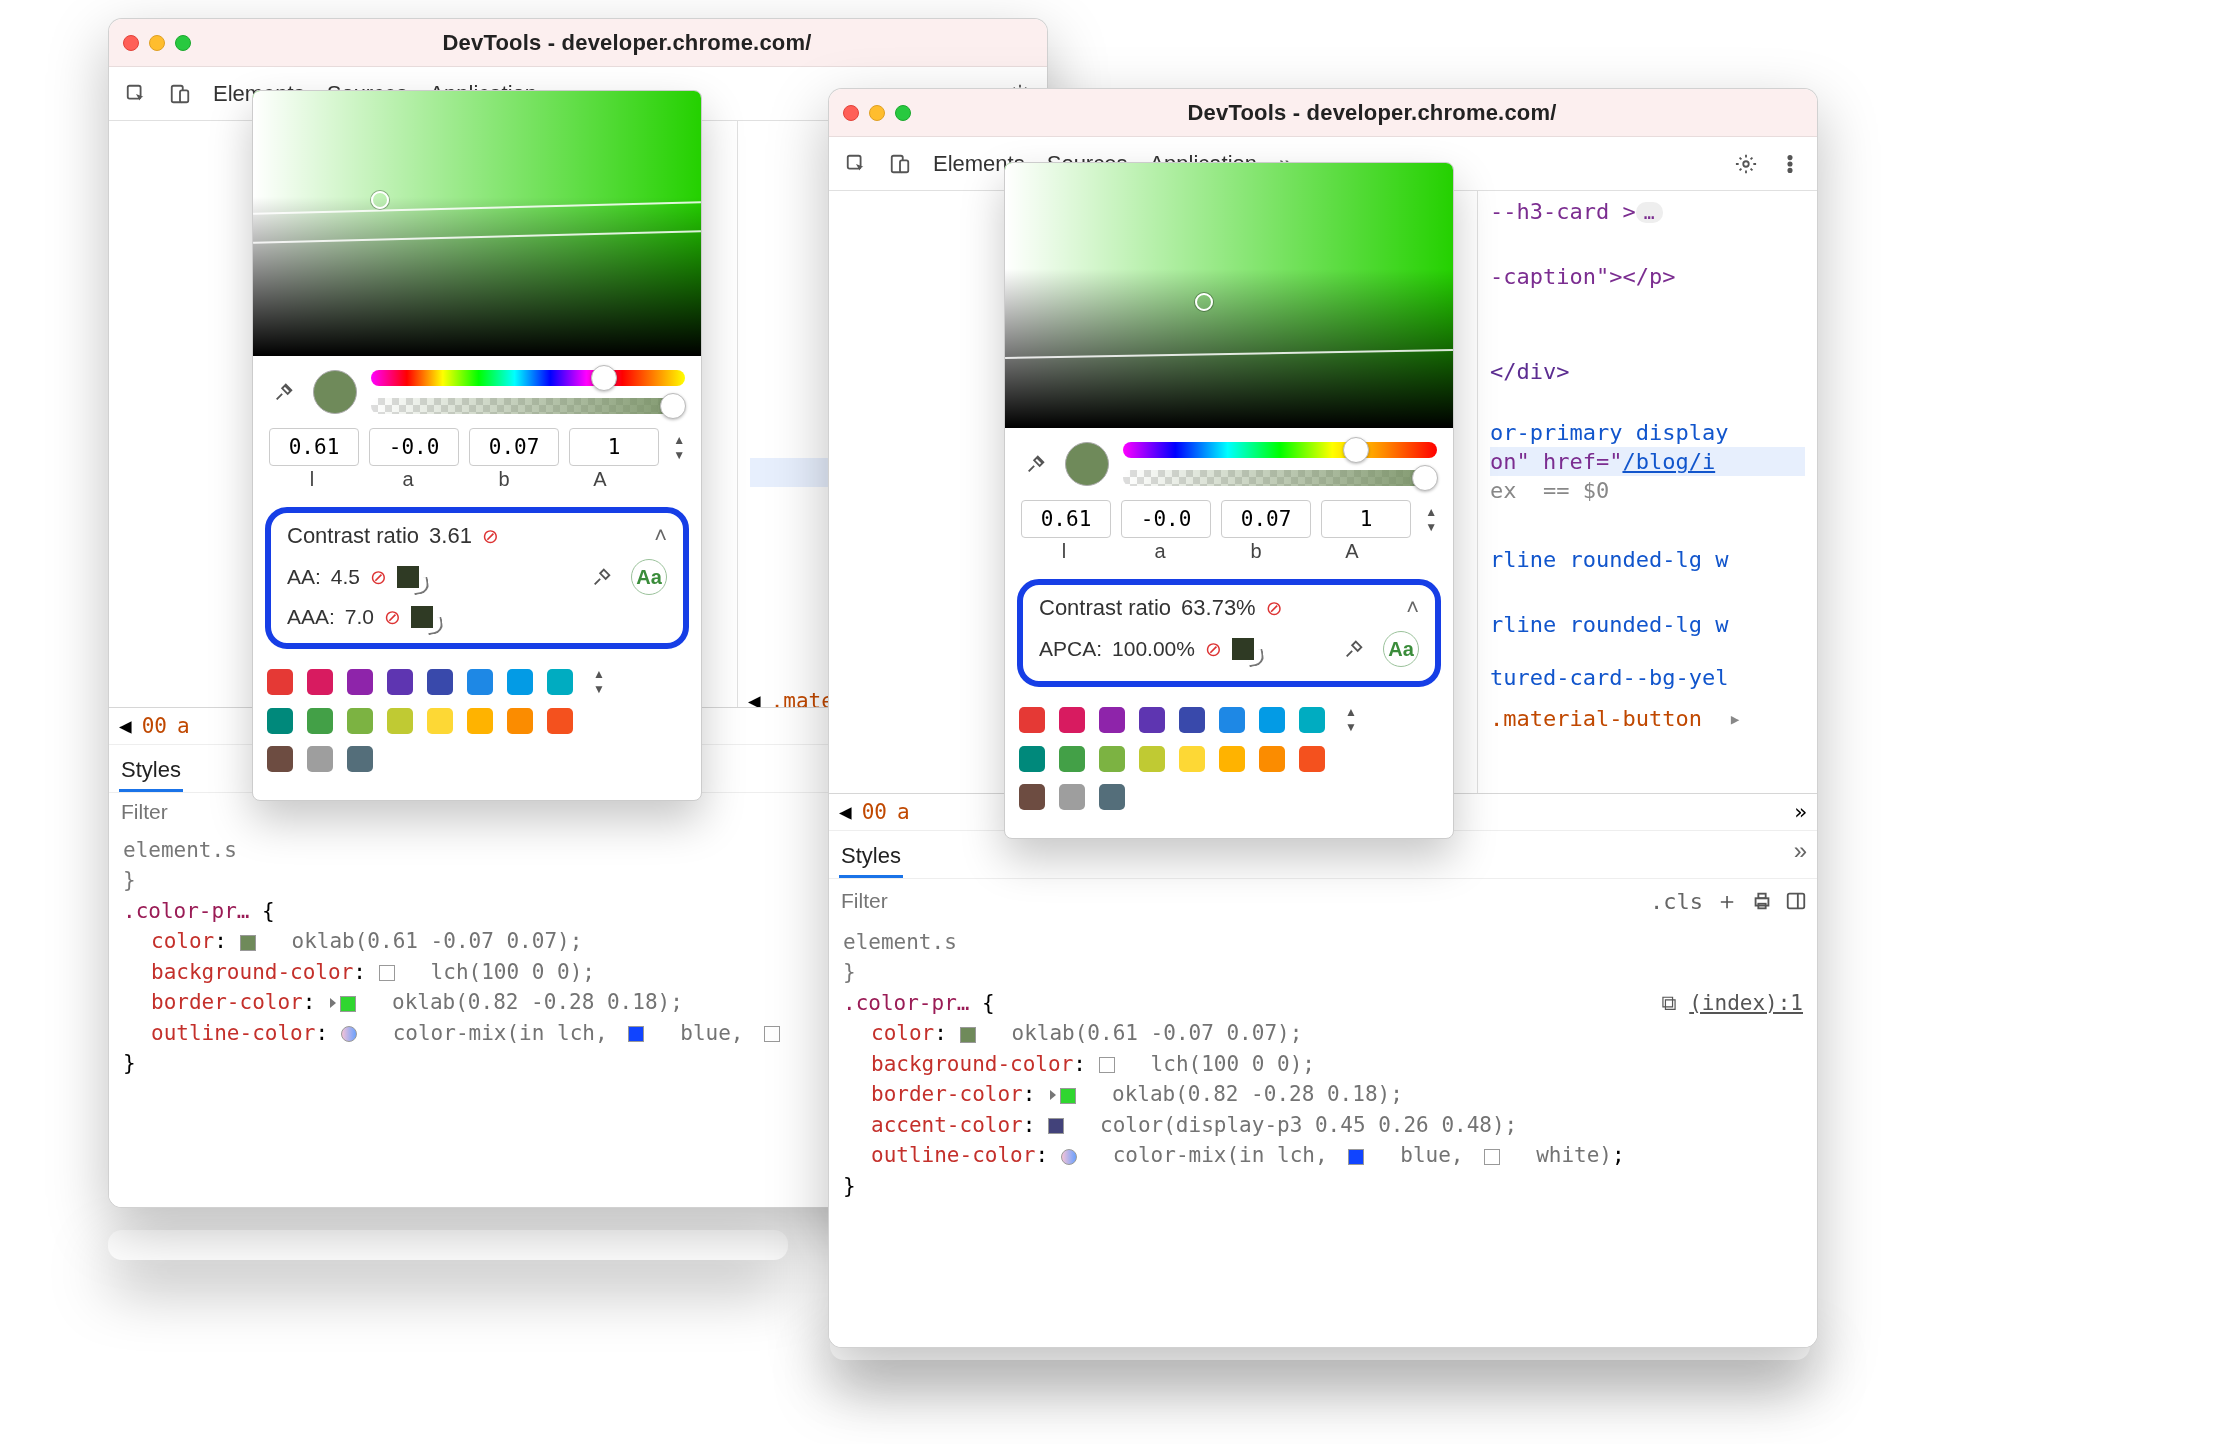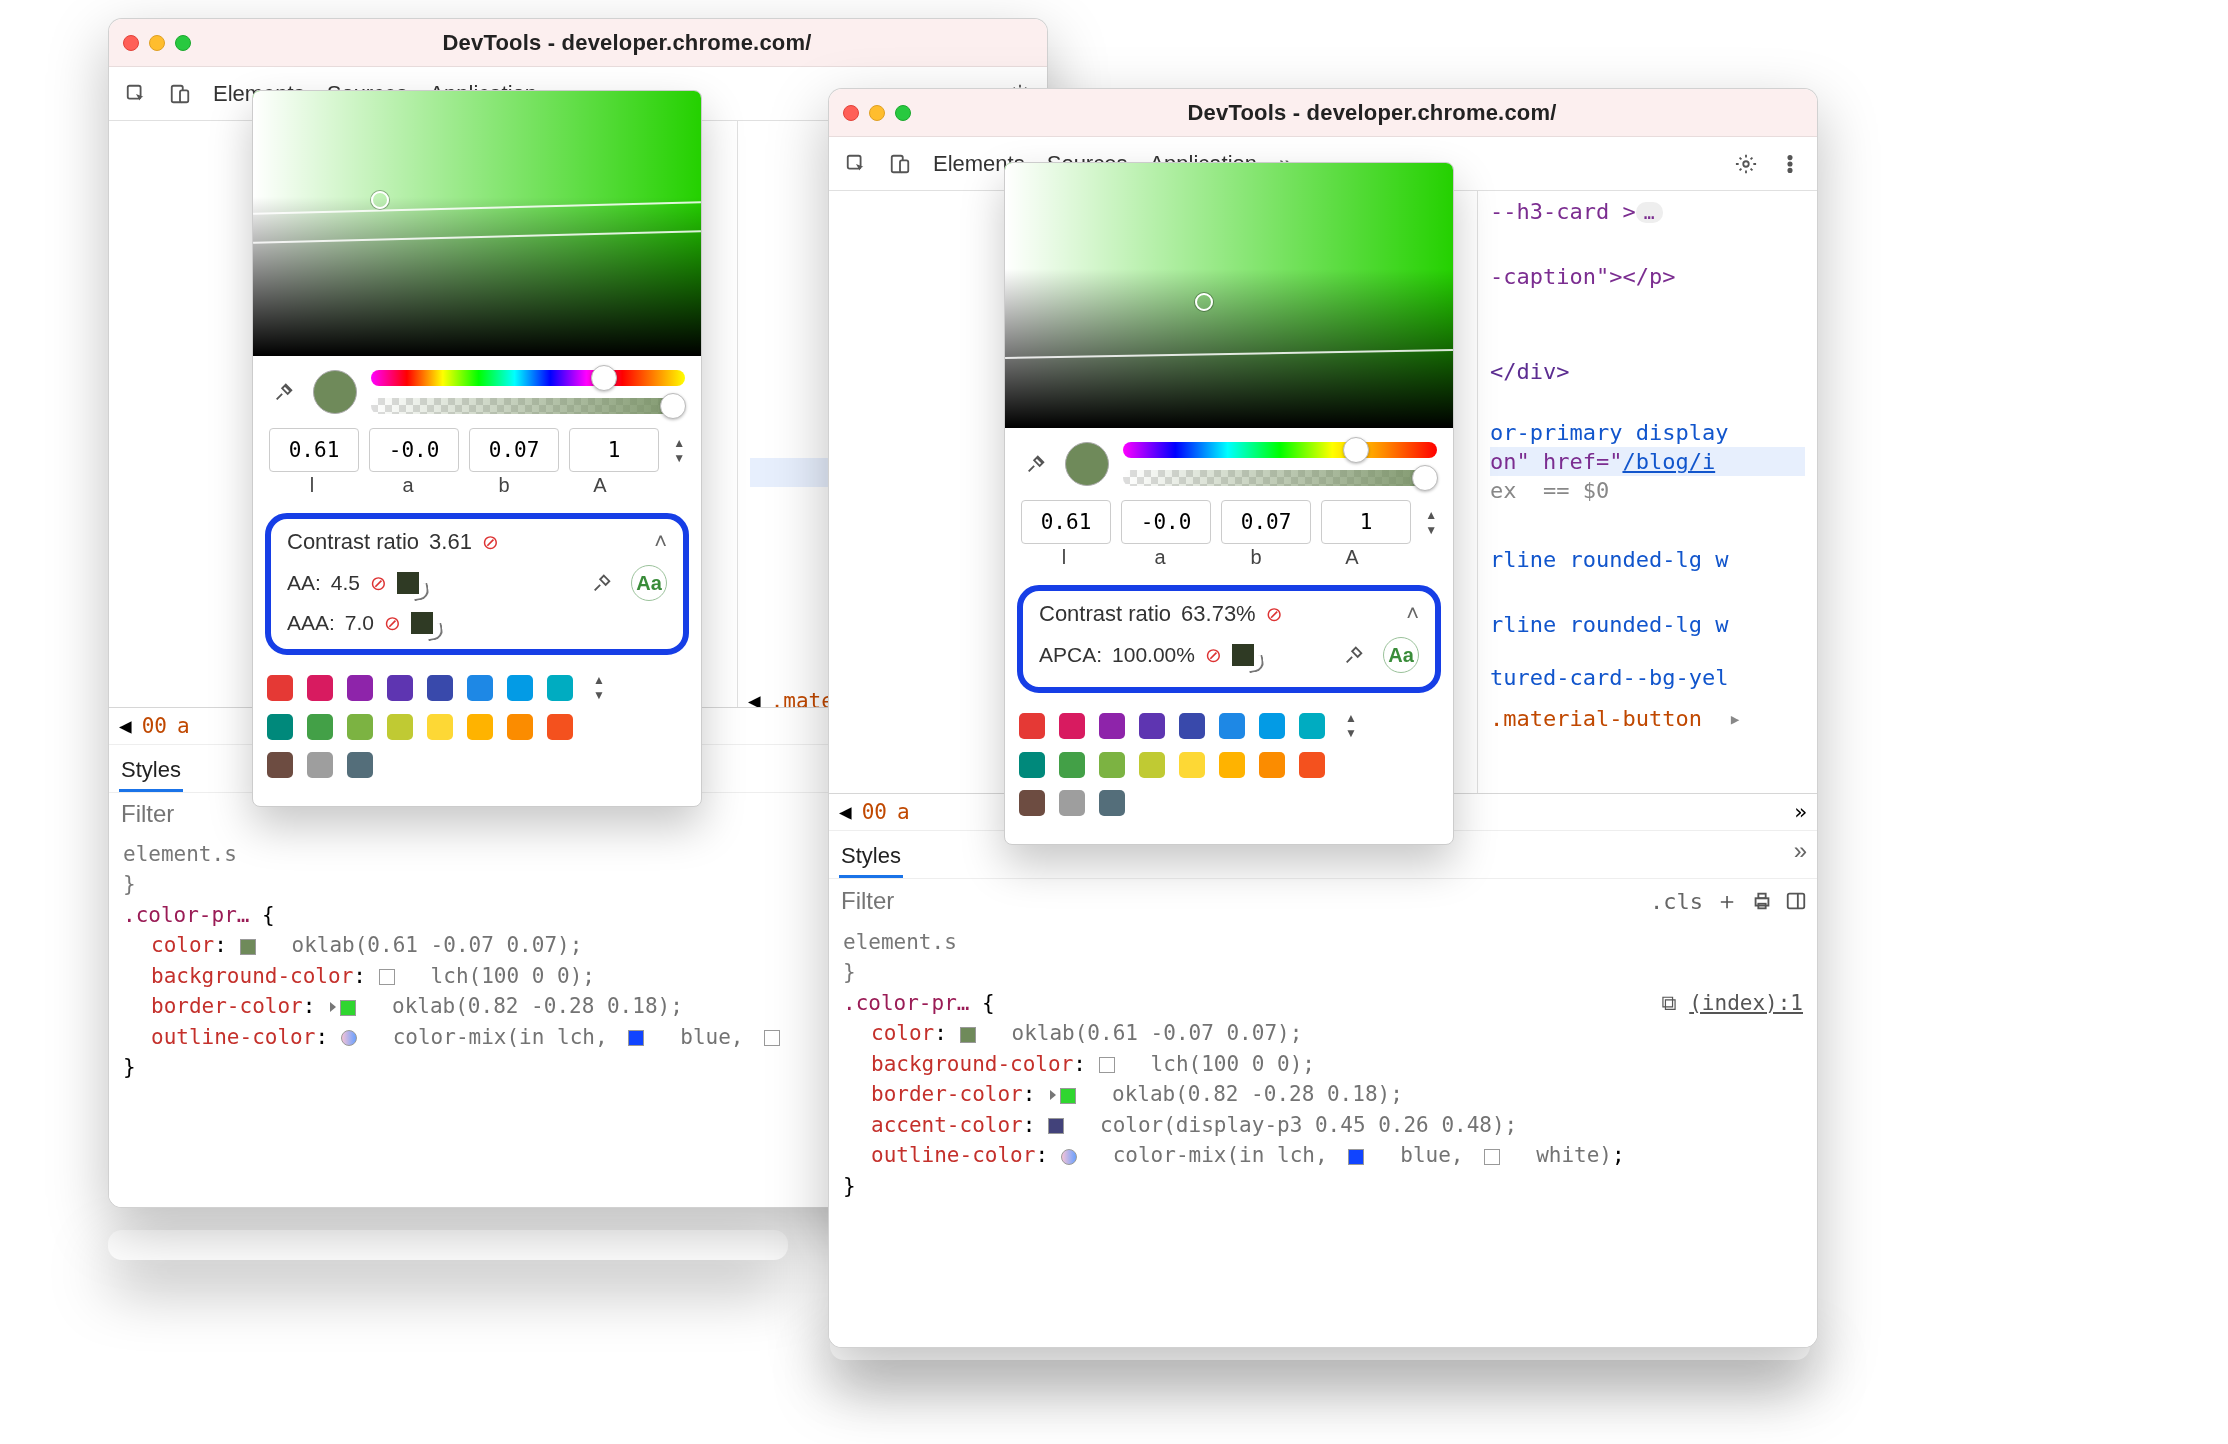--- a/index.html
+++ b/index.html
@@ -59,21 +59,21 @@
   .crumb-row { display:flex; align-items:center; gap:10px; padding:6px 10px; white-space:nowrap; overflow:hidden; font-family: ui-monospace, Menlo, monospace; font-size:21px;}
   .highlight-row { background:#e7effd; }
   .lower-panel {
     position:absolute; left:0; right:0;
     border-top:1px solid #d6d6d6; background:#fff;
   }
   .subtabs { display:flex; padding:6px 10px 0 10px; gap:22px; font-size:22px;}
   .subtab { padding:6px 2px; }
   .subtab.active { border-bottom:3px solid #1a73e8; color:#222; font-weight:500;}
   .filterbar { display:flex; align-items:center; padding:6px 10px; gap:12px; border-top:1px solid #eee;}
-  .filterbar input { border:none; outline:none; font-size:24px; color:#555; width:110px; }
+  .filterbar input { border:none; outline:none; font-size:21px; color:#555; width:110px; }
   .cls { font-family: ui-monospace, Menlo, monospace; color:#666; }
   .styleblock { padding:4px 14px 10px 14px; font-family: ui-monospace, Menlo, monospace; font-size:21px; line-height:1.45;}
   .sel { color:#9a1c56; }
   .prop { color:#c4302b; }
   .val { color:#737373;margin-left:32px; }
   .swatch { display:inline-block; width:16px; height:16px; border:1px solid #999; vertical-align:middle; margin:0 4px -1px 0;}
   .swatch.round { border-radius:50%; }
   .tiny-tri { display:inline-block; width:0;height:0;border-left:6px solid #777;border-top:5px solid transparent;border-bottom:5px solid transparent; margin:0 4px 1px 2px;}
   .picker {
     position:absolute;
@@ -109,21 +109,21 @@
   .huebar { height:16px; border-radius:10px; position:relative;
     background:linear-gradient(to right,#f0f,#f00,#ff0,#0f0,#0ff,#00f,#f0f,#f00 80%,#ff0);}
   .huebar2 { height:16px; border-radius:10px; position:relative;
     background:linear-gradient(to right,#f0f,#00f,#0ff,#0f0,#ff0,#f80,#f00);}
   .alphabar { height:16px; border-radius:10px; position:relative;
     background:
       linear-gradient(to right, rgba(111,138,90,0), rgba(111,138,90,.9)),
       repeating-conic-gradient(#ddd 0 25%, #fff 0 50%) 0 0/14px 14px;}
   .thumb { position:absolute; top:-5px; width:26px;height:26px;border-radius:50%; background:#fff; border:1px solid #bbb; box-shadow:0 1px 3px rgba(0,0,0,.25);}
   .num-row { display:flex; gap:10px; padding:10px 16px 0 16px;}
-  .numbox { flex:1; border:1px solid #ccc; border-radius:4px; height:44px; display:flex; align-items:center; justify-content:center; font-family: ui-monospace, Menlo, monospace; font-size:21px;}
+  .numbox { flex:1; border:1px solid #ccc; border-radius:4px; height:38px; display:flex; align-items:center; justify-content:center; font-family: ui-monospace, Menlo, monospace; font-size:21px;}
   .stepper2 { display:flex; flex-direction:column; justify-content:center; gap:1px; color:#555; font-size:12px; padding-left:4px;}
   .lab-row { display:flex; gap:10px; padding:2px 58px 6px 16px; color:#444; font-size:20px;}
   .lab-row span { flex:1; text-align:center;}
   .contrast-box {
     margin:10px 12px 12px 12px;
     border:6px solid #163ee6;
     border-radius:22px;
     padding:10px 16px 14px 16px;
   }
   .contrast-box .hdr { display:flex; align-items:center; gap:10px; font-size:22px; color:#333;}

